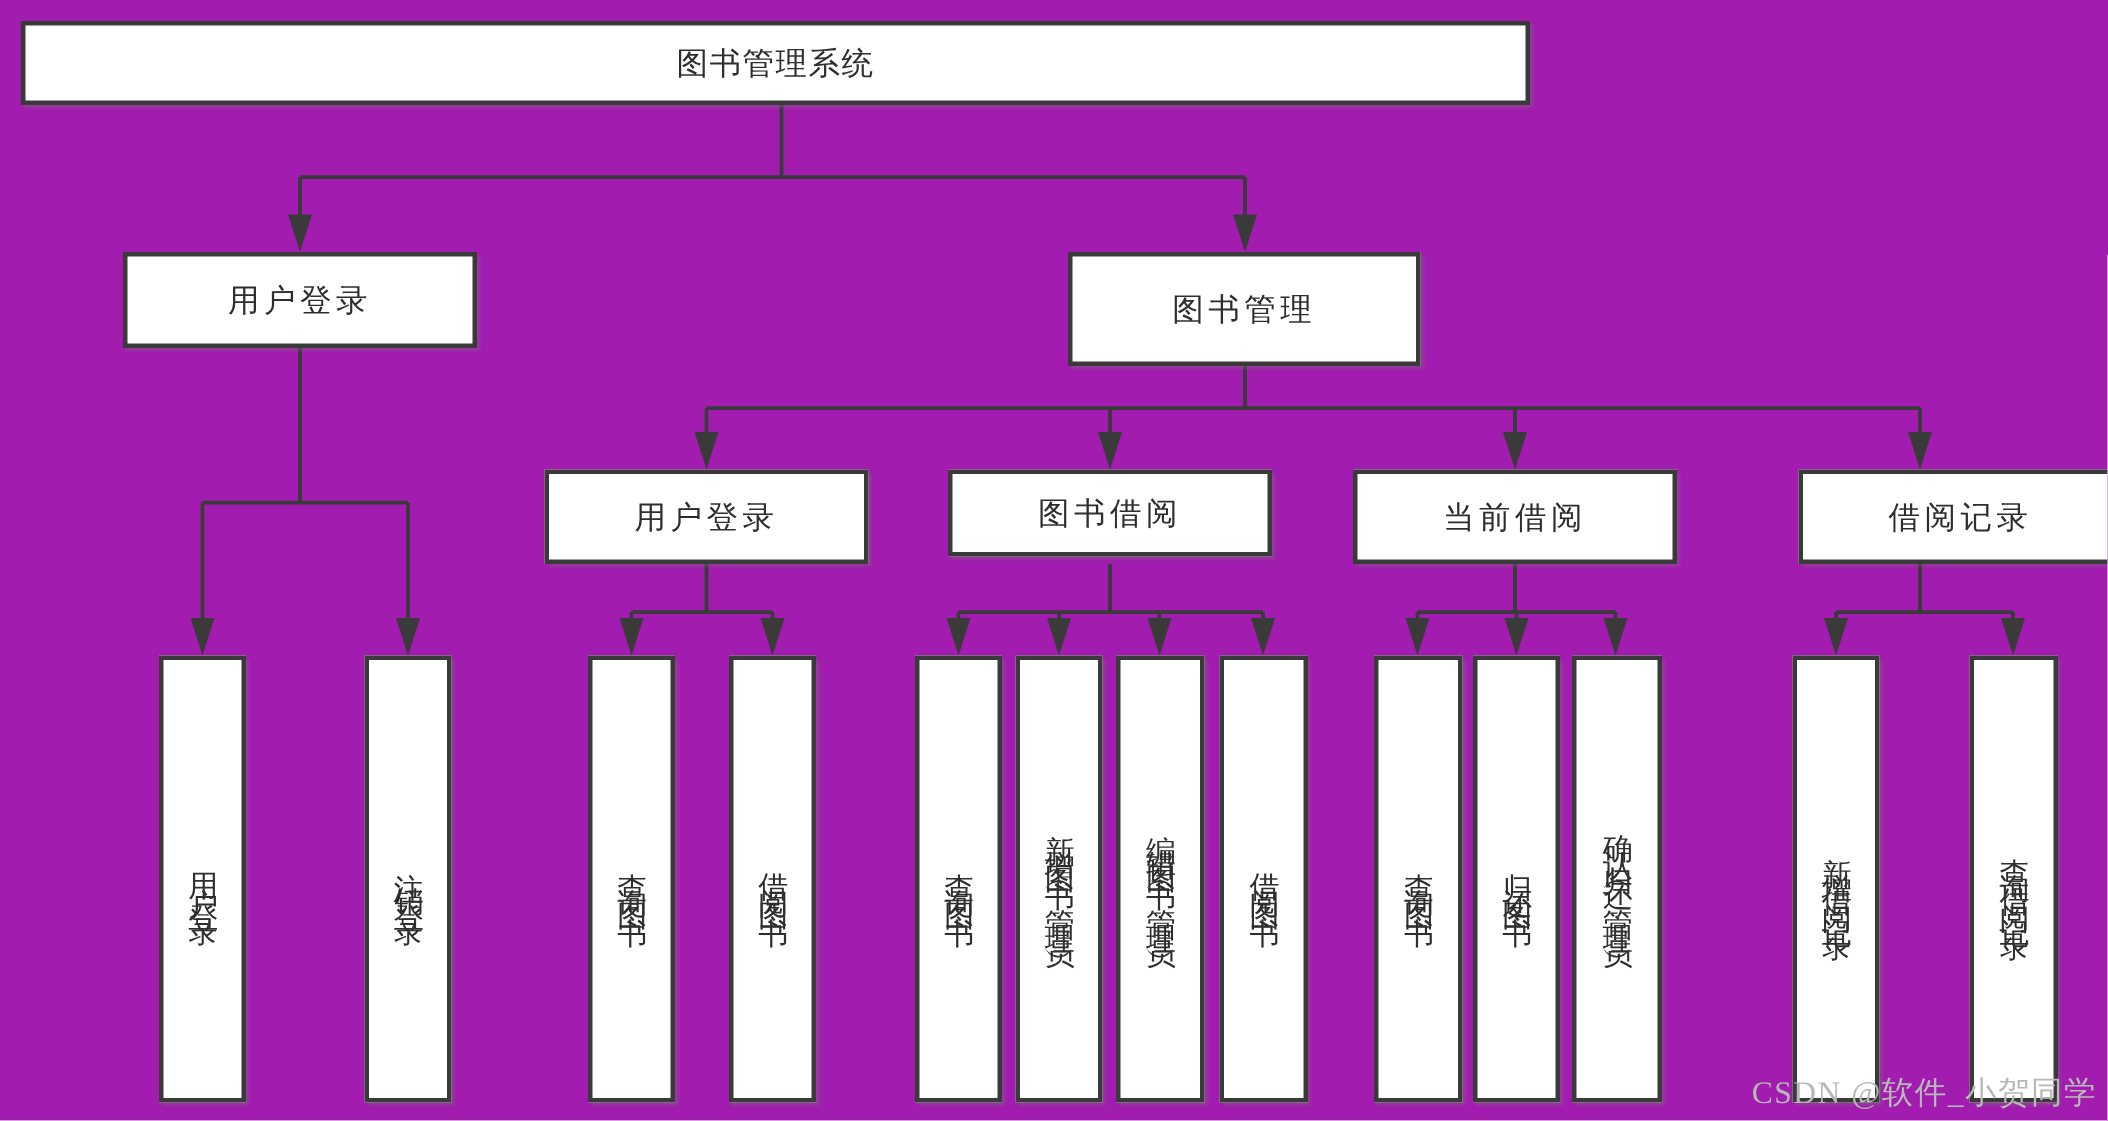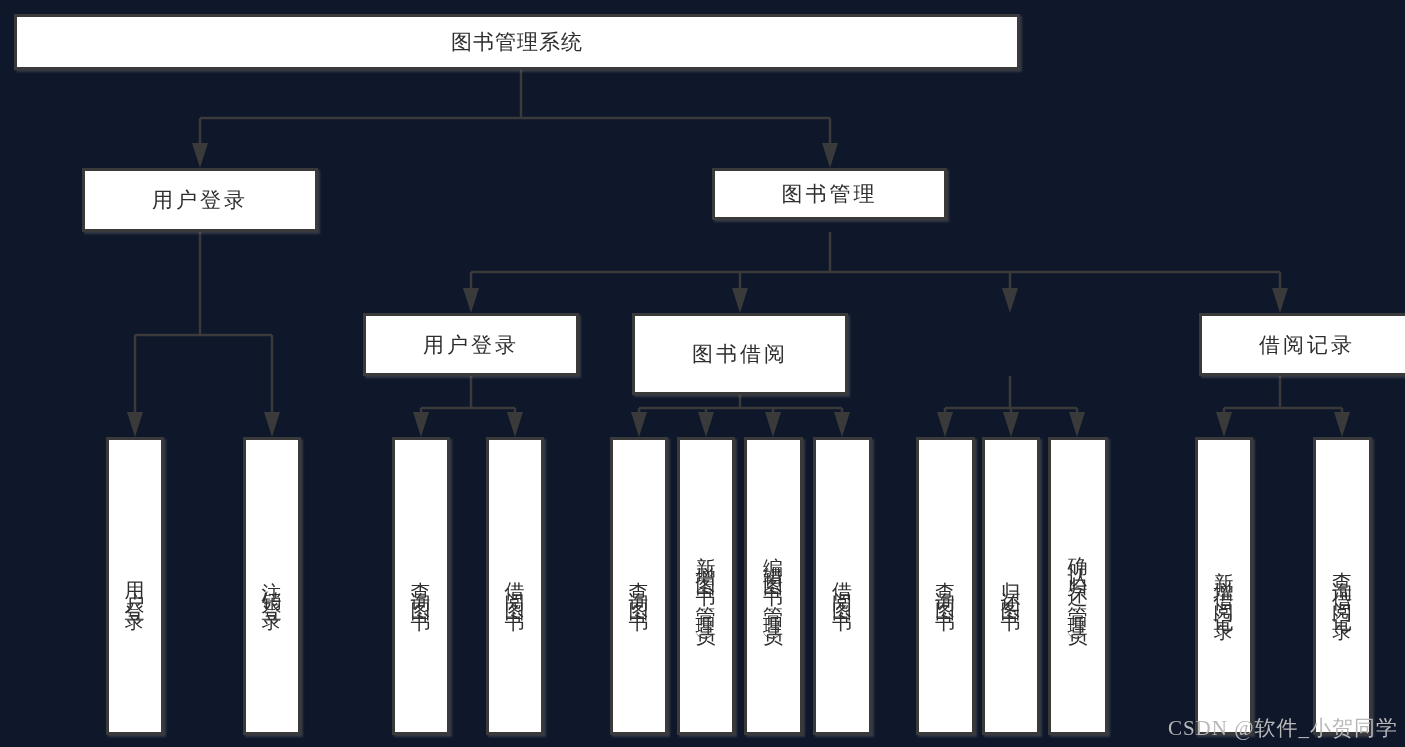--- a/index.html
+++ b/index.html
@@ -5,21 +5,21 @@
   html, body {
     margin: 0;
     padding: 0;
     background: #ffffff;
     font-family: "Liberation Sans", sans-serif;
   }
   .stage {
     position: relative;
     width: 1405px;
     height: 747px;
-    background: #0f172a;
+    background: #a21caf;
     overflow: hidden;
   }
   .connectors {
     position: absolute;
     left: 0; top: 0;
     width: 1405px;
     height: 747px;
     z-index: 1;
   }
   .node {
@@ -130,29 +130,32 @@
     </g>
   </svg>
 
   <div class="node root-node" style="left:14px; top:14px; width:1006px; height:56px;">
     <span>图书管理系统</span>
   </div>
 
   <div class="node" style="left:82px; top:168px; width:236px; height:64px;">
     <span>用户登录</span>
   </div>
-  <div class="node" style="left:712px; top:168px; width:235px; height:52px;">
+  <div class="node" style="left:712px; top:168px; width:235px; height:76px;">
     <span>图书管理</span>
   </div>
 
   <div class="node" style="left:363px; top:313px; width:216px; height:63px;">
     <span>用户登录</span>
   </div>
-  <div class="node" style="left:632px; top:313px; width:216px; height:82px;">
+  <div class="node" style="left:632px; top:313px; width:216px; height:58px;">
     <span>图书借阅</span>
+  </div>
+  <div class="node" style="left:902px; top:313px; width:216px; height:63px;">
+    <span>当前借阅</span>
   </div>
   <div class="node" style="left:1172px; top:313px; width:216px; height:63px;margin-left:27px;">
     <span>借阅记录</span>
   </div>
 
   <div class="node leaf" style="left:106px; top:437px; width:58px; height:298px;">
     <span>用户登录</span>
   </div>
   <div class="node leaf" style="left:243px; top:437px; width:58px; height:298px;">
     <span>注销登录</span>

